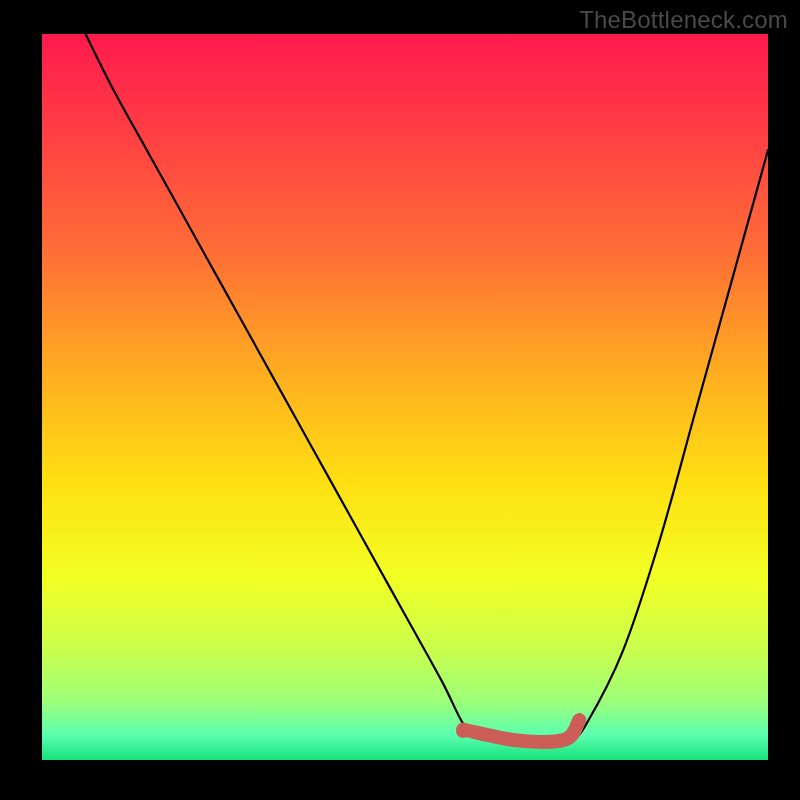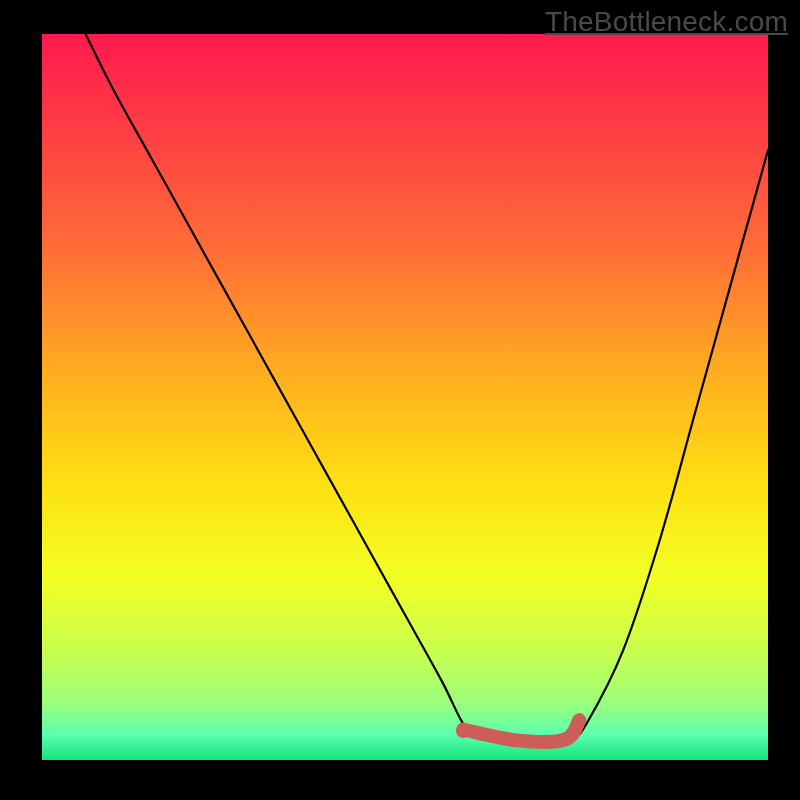--- a/index.html
+++ b/index.html
@@ -15,26 +15,25 @@
     position: relative;
     width: 800px;
     height: 800px;
     background: #000;
   }
   .watermark {
     position: absolute;
     top: 6px;
     right: 12px;
     color: #4a4a4a;
-    font-size: 28px;
+    font-size: 24px;
     font-weight: 500;
     letter-spacing: 0.2px;
     z-index: 100;
     user-select: none;
-    text-decoration: underline;
   }
   .plot-area {
     position: absolute;
     left: 42px;
     top: 34px;
     width: 726px;
     height: 726px;
     overflow: hidden;
   }
   .gradient-bg {

